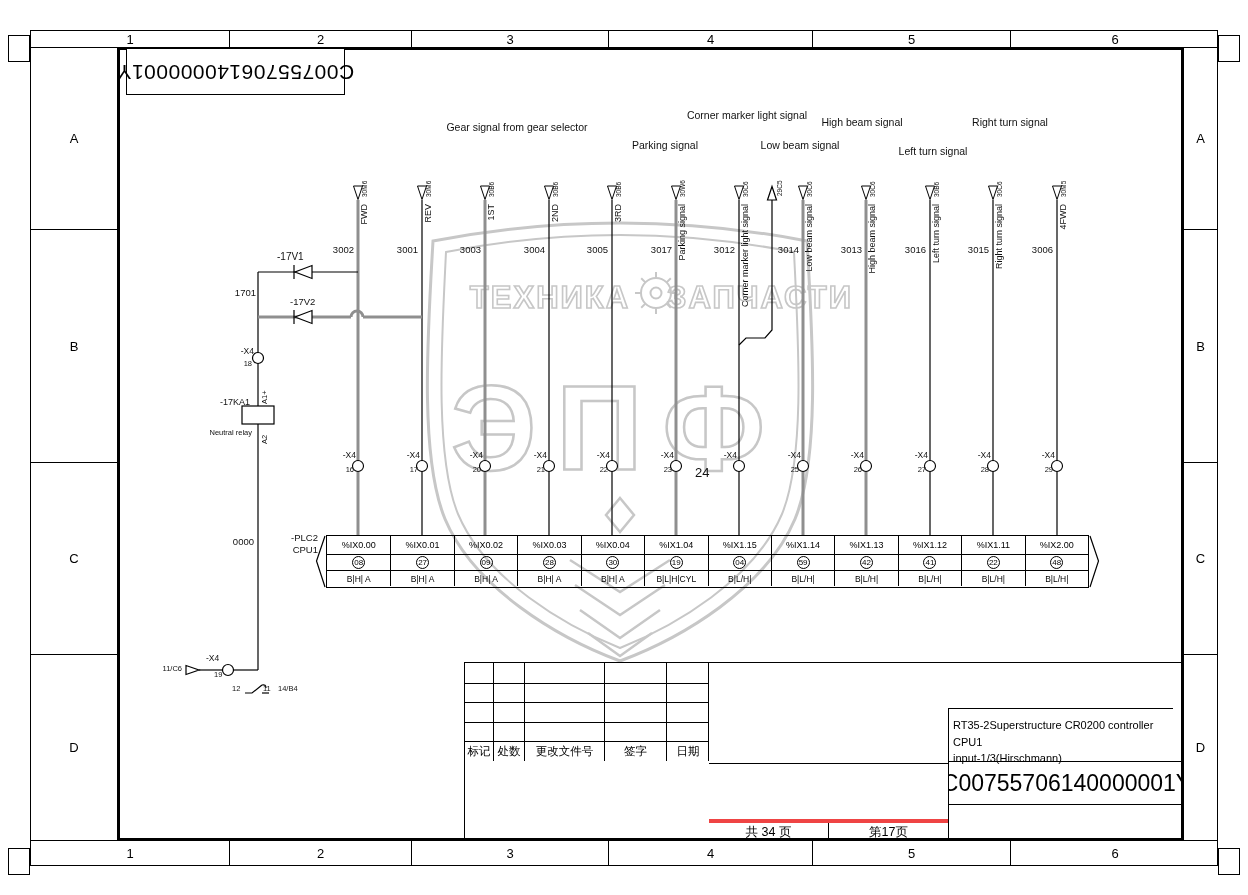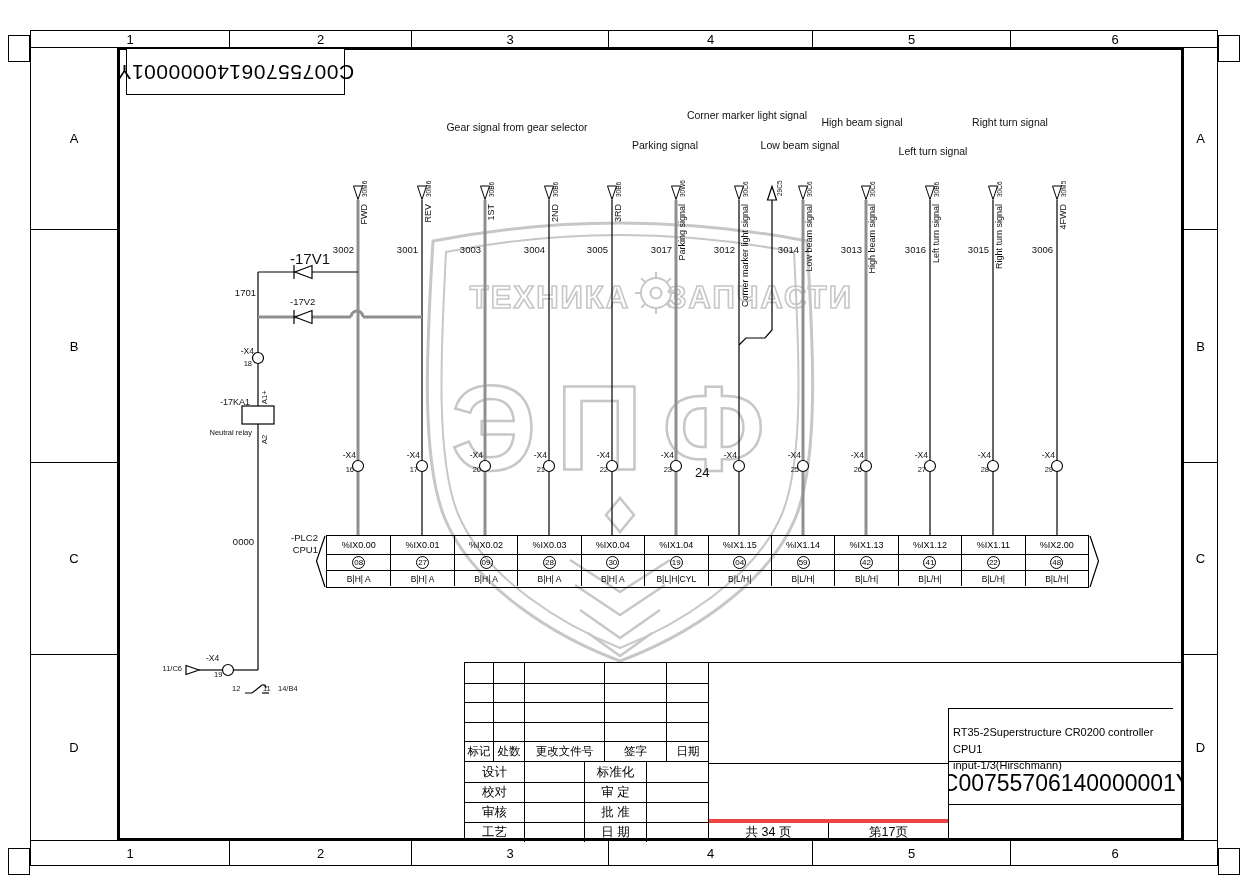--- a/index.html
+++ b/index.html
@@ -43,21 +43,21 @@
   .tsc { display:flex; align-items:center; justify-content:center; font-size:12.5px; overflow:hidden; }
   .tb-mid-top { left:244px; top:0; width:239px; height:101px; border-bottom:1px solid #000; }
   .tb-flex { display:flex; }
   #tb-stamp-hdr { left:244px; top:101px; width:239px; height:20px; border-bottom:1px solid #000; }
   .shc { display:flex; align-items:center; justify-content:center; font-size:12.5px; }
   .tb-row2 { left:244px; top:121px; width:239px; height:35px; }
   .r2c { height:100%; }
   .tb-row3 { left:244px; top:156px; width:239px; height:22px; border-top:4px solid #ef4444; }
   .r3c { display:flex; align-items:center; justify-content:center; font-size:12.5px; height:100%; }
   .tb-company { left:483px; top:0; width:236px; height:45px; border-left:1.5px solid #000; display:flex; align-items:center; justify-content:center; font-size:22px; letter-spacing:1px; white-space:nowrap; overflow:hidden; }
-  .tb-title { left:483px; top:45px; width:225px; height:53px; border-left:1.5px solid #000; border-top:1px solid #000; font-size:11px; line-height:1.5; padding:15px 4px; }
+  .tb-title { left:483px; top:45px; width:225px; height:53px; border-left:1.5px solid #000; border-top:1px solid #000; font-size:11px; line-height:1.5; padding:8px 4px; }
   .tb-number { left:483px; top:98px; width:236px; height:43px; border-left:1.5px solid #000; border-top:1px solid #000; display:flex; align-items:center; justify-content:center; font-size:23px; white-space:nowrap; overflow:hidden; }
   .tb-empty { left:483px; top:141px; width:236px; height:37px; border-left:1.5px solid #000; border-top:1px solid #000; }
 </style>
 </head>
 <body>
 
 <div class="sheet">
 
   <svg class="abs" width="1248" height="895" style="left:0;top:0">
     <g stroke="#c7c7c7" fill="none" stroke-width="3">
@@ -259,21 +259,21 @@
       <div class="lbl" style="left:1013px;top:451px;width:42px;text-align:right;font-size:8.5px">-X4</div>
       <div class="lbl" style="left:1013px;top:466px;width:40px;text-align:right;font-size:7.5px">29</div>
       <div class="lbl rot90" style="left:776px;top:196px;font-size:6.5px">29C5</div>
       <div class="lbl" style="left:517px;top:122px;transform:translateX(-50%);font-size:10.5px">Gear signal from gear selector</div>
       <div class="lbl" style="left:665px;top:140px;transform:translateX(-50%);font-size:10.5px">Parking signal</div>
       <div class="lbl" style="left:747px;top:110px;transform:translateX(-50%);font-size:10.5px">Corner marker light signal</div>
       <div class="lbl" style="left:800px;top:140px;transform:translateX(-50%);font-size:10.5px">Low beam signal</div>
       <div class="lbl" style="left:862px;top:117px;transform:translateX(-50%);font-size:10.5px">High beam signal</div>
       <div class="lbl" style="left:933px;top:146px;transform:translateX(-50%);font-size:10.5px">Left turn signal</div>
       <div class="lbl" style="left:1010px;top:117px;transform:translateX(-50%);font-size:10.5px">Right turn signal</div>
-      <div class="lbl" style="left:290px;top:251px;font-size:15px;">-17V1</div>
+      <div class="lbl" style="left:277px;top:251px;font-size:10px;">-17V1</div>
       <div class="lbl" style="left:290px;top:297px;font-size:9.5px;text-align:center;">-17V2</div>
       <div class="lbl" style="left:214px;top:288px;font-size:9.5px;width:42px;text-align:right;">1701</div>
       <div class="lbl" style="left:212px;top:347px;font-size:8.5px;width:42px;text-align:right;">-X4</div>
       <div class="lbl" style="left:212px;top:360px;font-size:7.5px;width:40px;text-align:right;">18</div>
       <div class="lbl" style="left:198px;top:398px;font-size:9px;width:52px;text-align:right;">-17KA1</div>
       <div class="lbl" style="left:180px;top:429px;font-size:7.5px;width:72px;text-align:right;">Neutral relay</div>
       <div class="lbl rot90" style="left:261px;top:404px;font-size:7.5px;">A1+</div>
       <div class="lbl rot90" style="left:261px;top:444px;font-size:7.5px;">A2</div>
       <div class="lbl" style="left:145px;top:665px;font-size:7.5px;width:37px;text-align:right;">11/C6</div>
       <div class="lbl" style="left:206px;top:654px;font-size:8.5px;width:26px;">-X4</div>
@@ -370,38 +370,20 @@
         <div class="trc bl bt"></div>
         <div class="trc bl bt"></div>
         <div class="trc bl bt"></div>
         <div class="trc bl bt"></div>
         <div class="trc bt">标记</div>
         <div class="trc bl bt">处数</div>
         <div class="trc bl bt">更改文件号</div>
         <div class="trc bl bt">签字</div>
         <div class="trc bl bt">日期</div>
       </div>
-    <div id="tb-sig" class="abs">
-        <div class="tsc">设计</div>
-        <div class="tsc bl"></div>
-        <div class="tsc bl">标准化</div>
-        <div class="tsc bl"></div>
-        <div class="tsc bt">校对</div>
-        <div class="tsc bl bt"></div>
-        <div class="tsc bl bt">审 定</div>
-        <div class="tsc bl bt"></div>
-        <div class="tsc bt">审核</div>
-        <div class="tsc bl bt"></div>
-        <div class="tsc bl bt">批 准</div>
-        <div class="tsc bl bt"></div>
-        <div class="tsc bt">工艺</div>
-        <div class="tsc bl bt"></div>
-        <div class="tsc bl bt">日 期</div>
-        <div class="tsc bl bt"></div>
-      </div>
     <div class="abs tb-mid-top"></div>
     <div class="abs tb-row3 tb-flex">
       <div class="r3c" style="width:119px">共 34 页</div>
       <div class="r3c bl" style="width:120px">第17页</div>
     </div>
     <div class="abs tb-title">
       <div>RT35-2Superstructure CR0200 controller CPU1</div>
       <div>input-1/3(Hirschmann)</div>
     </div>
     <div class="abs tb-number">C00755706140000001Y</div>

